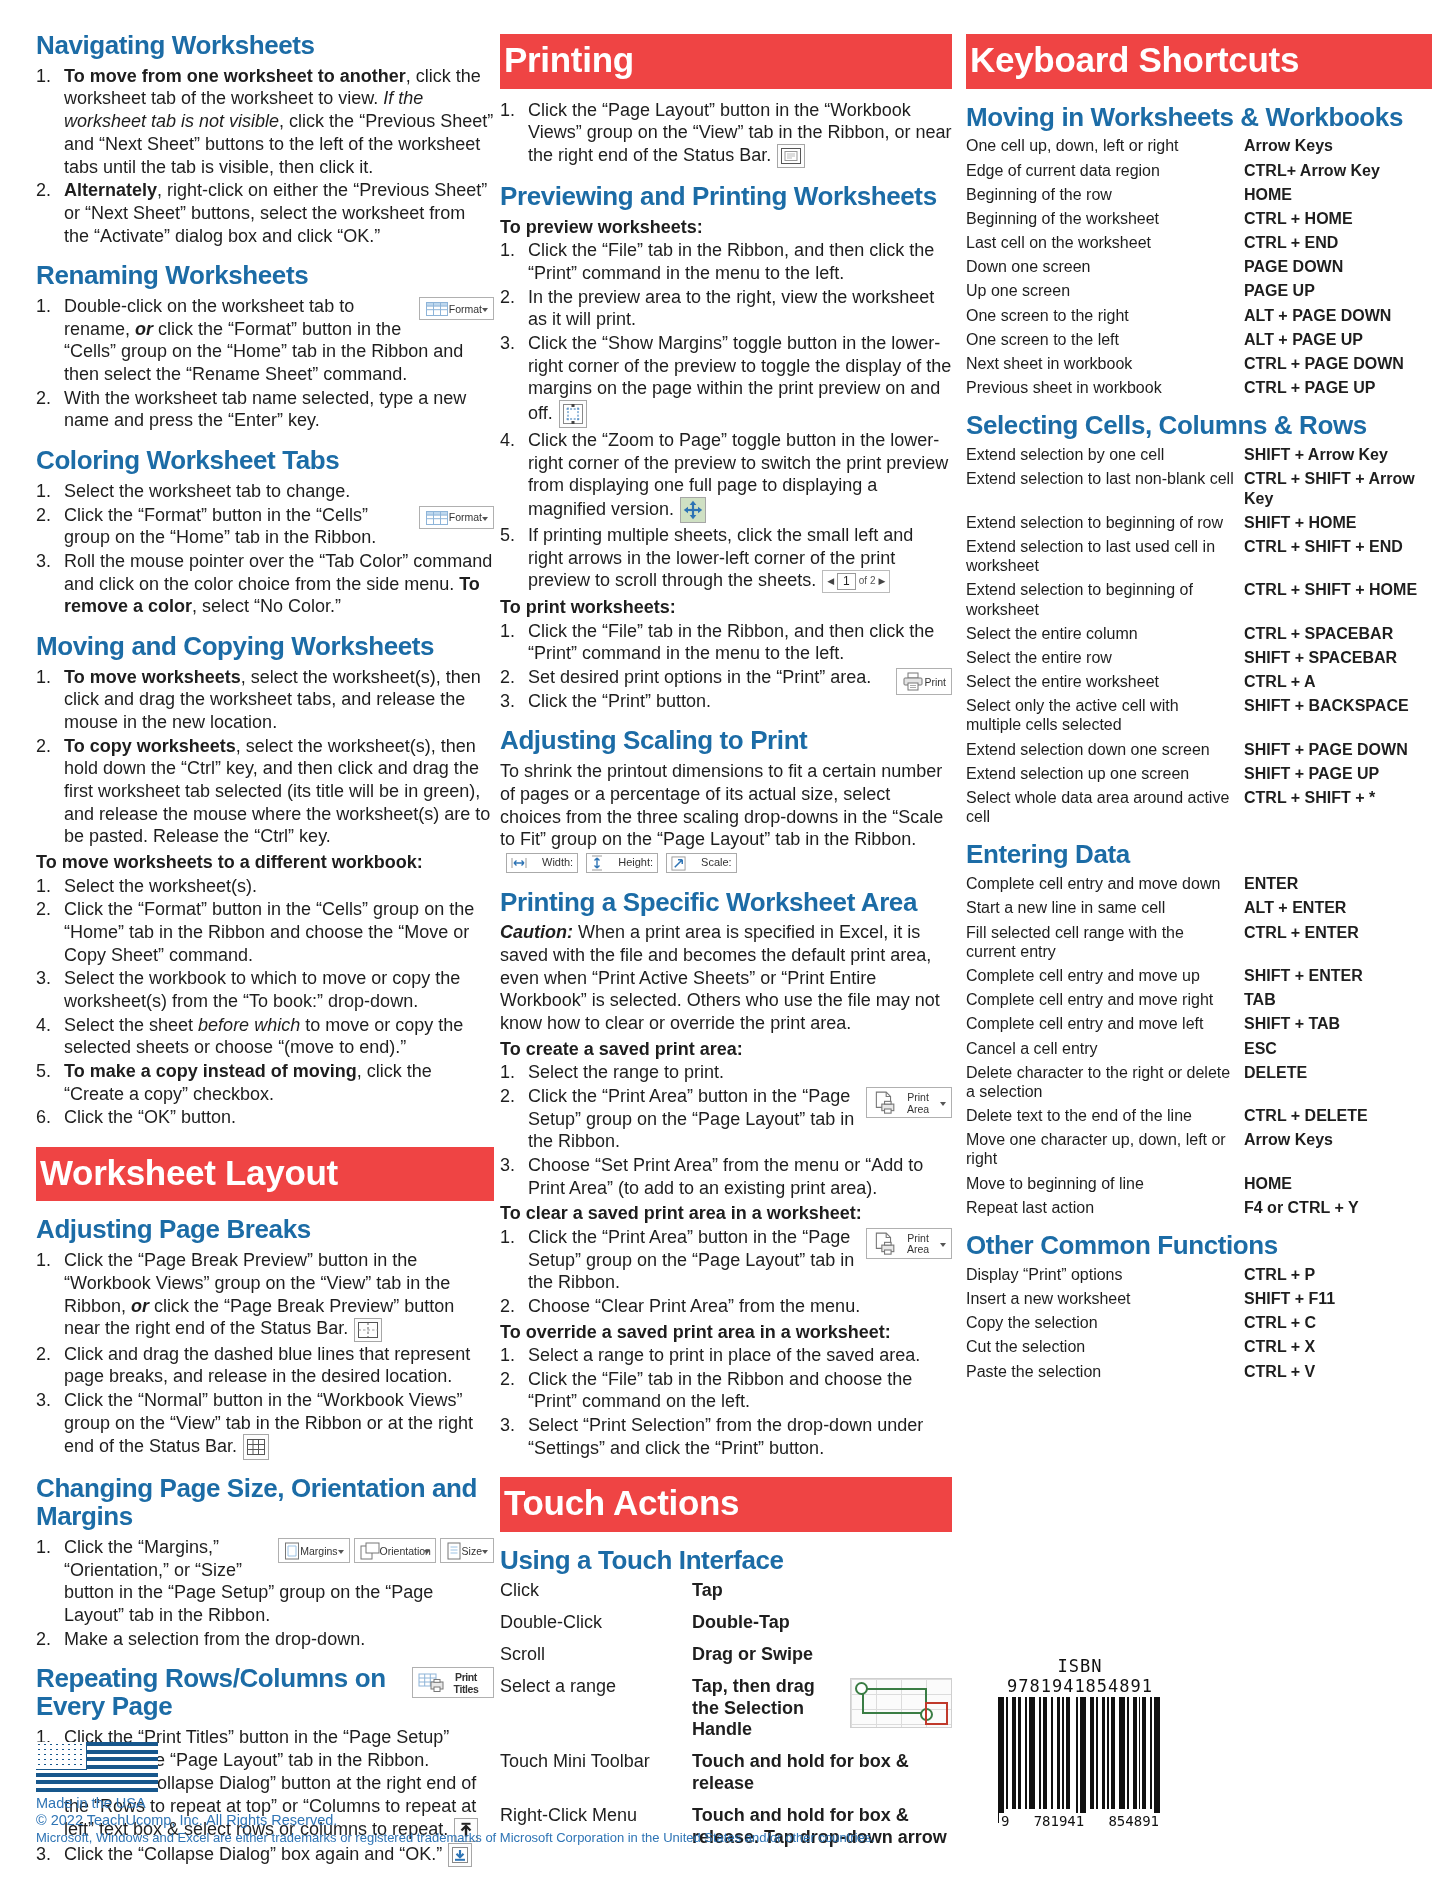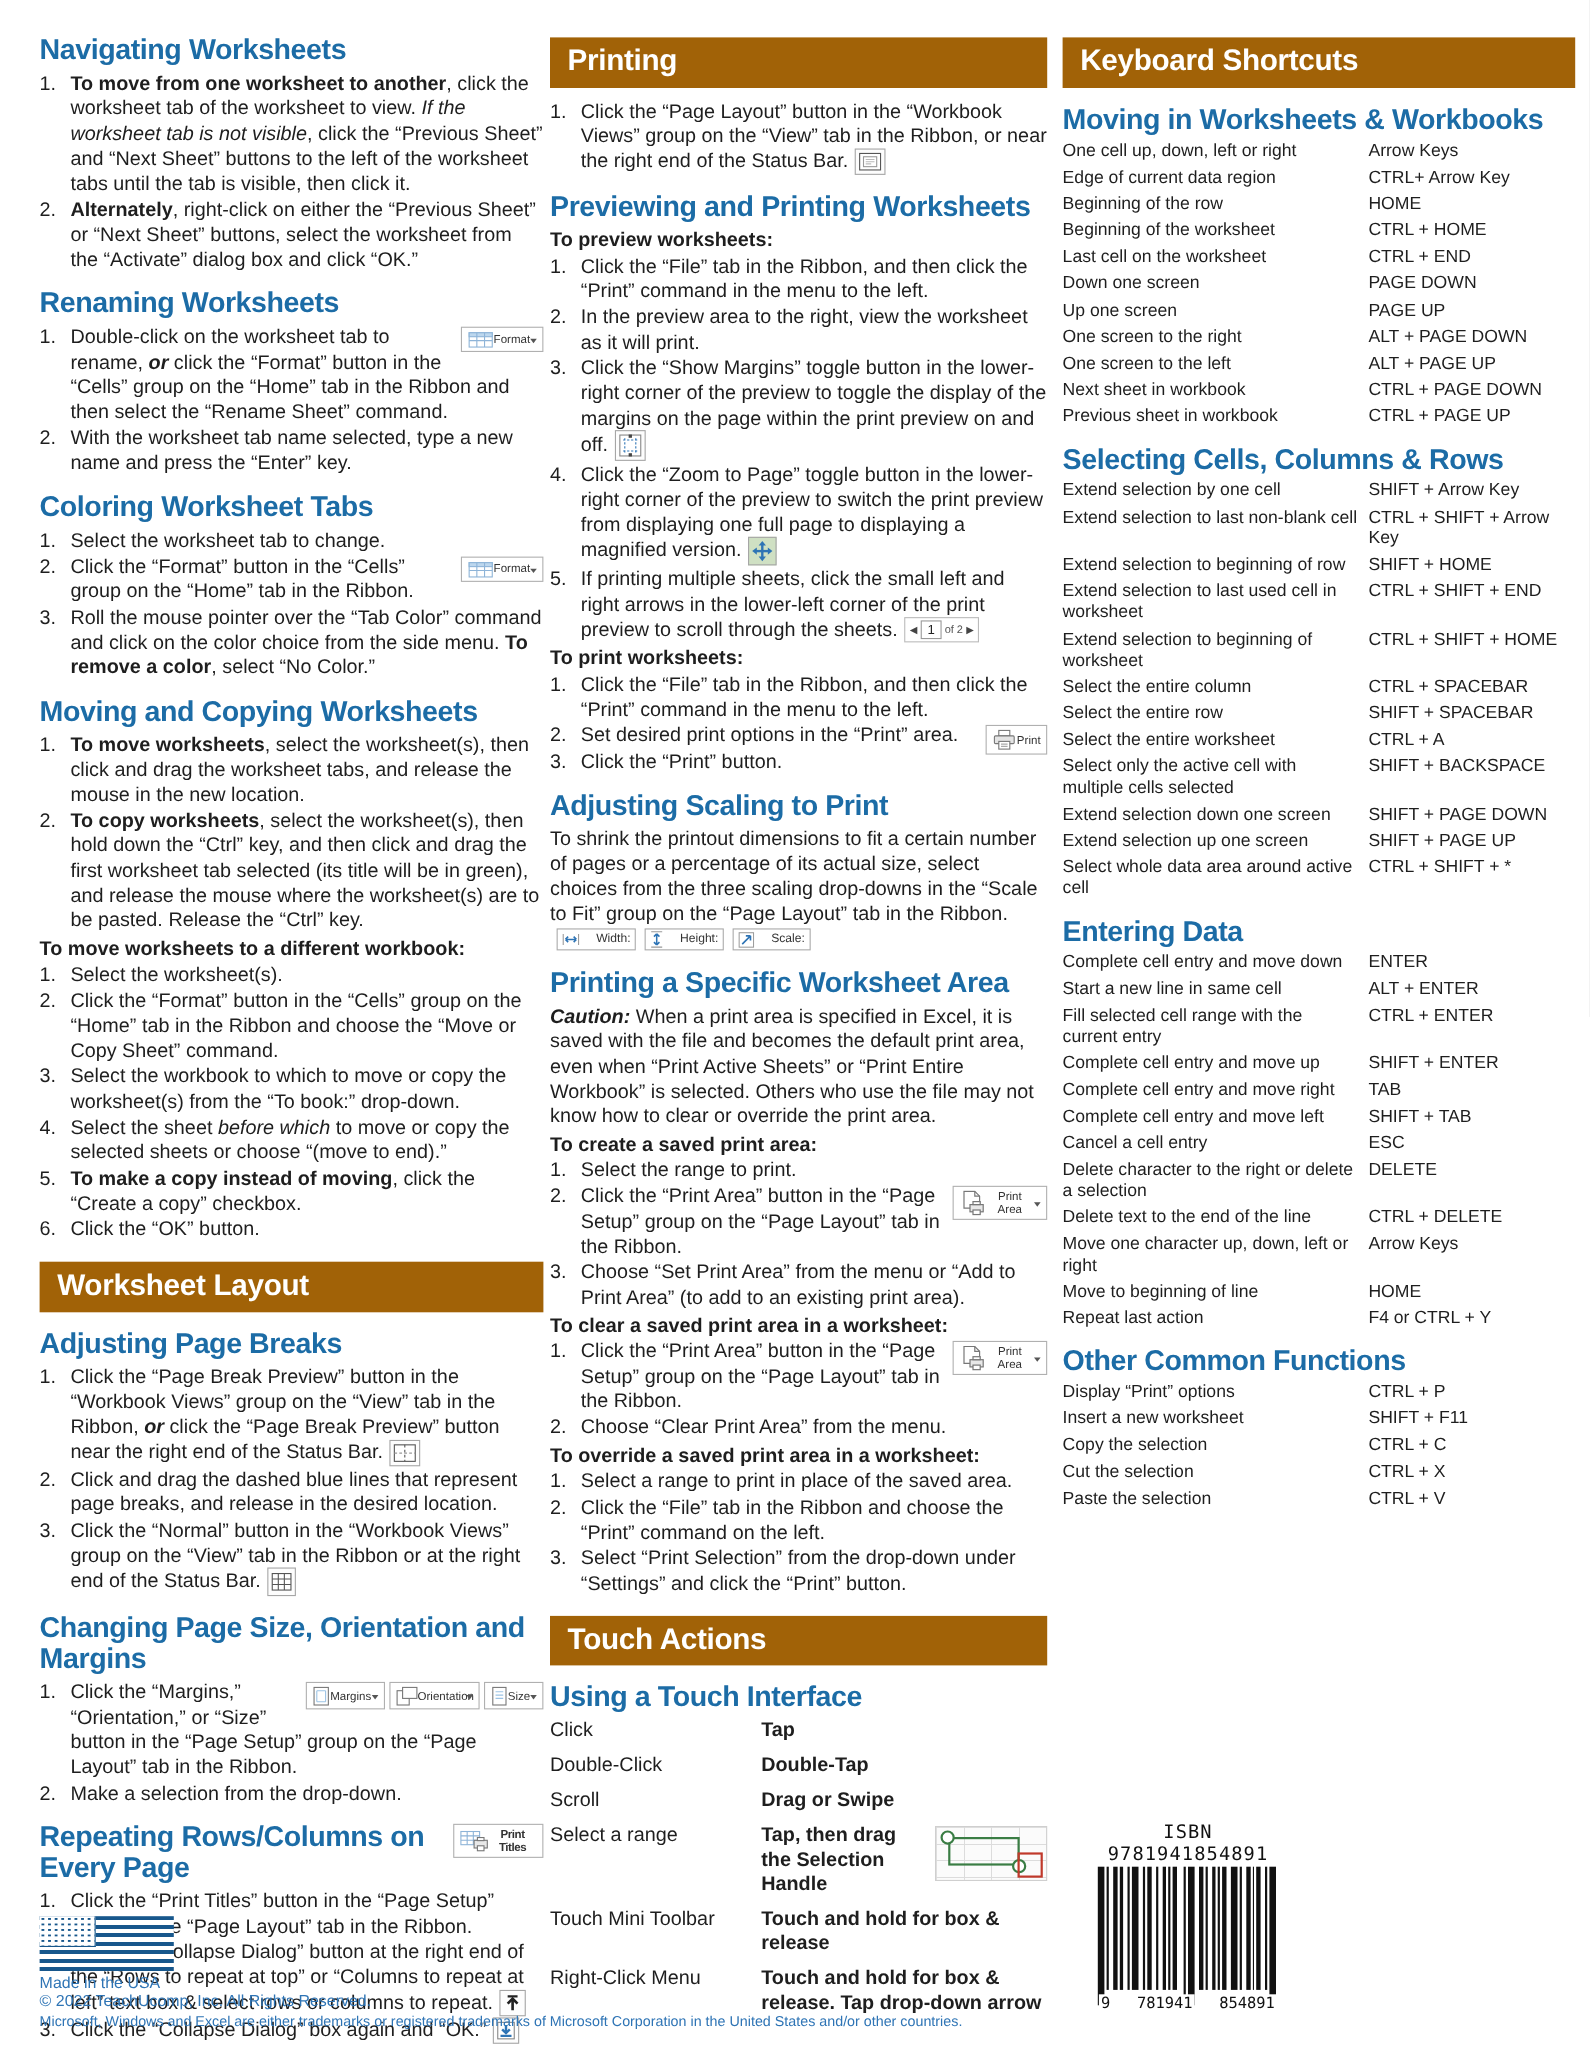--- a/index.html
+++ b/index.html
@@ -3,36 +3,36 @@
 <meta charset="utf-8">
 <style>
   html,body{margin:0;padding:0;background:#e9e9e9}
   #page{position:relative;width:1445px;height:1884px;background:#ffffff;overflow:hidden;
         font-family:"Liberation Sans",sans-serif;color:#1e1e1e}
   .col{position:absolute;top:30px}
   #col-left{left:36px;width:458px}
   #col-mid{left:500px;width:452px}
   #col-right{left:966px;width:466px}
 
-  .banner{background:#a16207;color:#fff;font-weight:700;font-size:27px;line-height:1.1;
-          padding:7px 16px 9px;margin:18px 0 10px;letter-spacing:-0.3px}
+  .banner{background:#ef4444;color:#fff;font-weight:700;font-size:35px;line-height:1.1;
+          padding:7px 4px 9px;margin:18px 0 10px;letter-spacing:-0.3px}
   #col-mid .banner:first-child,#col-right .banner:first-child{margin-top:4px}
   h2.heading{color:#1C6CA6;font-size:26px;font-weight:700;margin:15px 0 5px;line-height:1.07;letter-spacing:-0.4px}
   #col-left h2.heading:first-child{margin-top:2px}
   .subhead{font-weight:700;font-size:18px;margin:3px 0 1px;line-height:1.25}
   .para{font-size:18px;line-height:1.26;margin:1px 0}
   .olist{margin:0}
   .li{position:relative;padding-left:28px;font-size:18px;line-height:1.26;margin-bottom:1px}
   .li .num{position:absolute;left:0;top:0}
   .b{font-weight:700}
   .i{font-style:italic}
 
   
   .kv{display:grid;grid-template-columns:272px 1fr;column-gap:6px;font-size:16px;line-height:1.2;margin-bottom:5px}
-  .kv .v{font-weight:400}
+  .kv .v{font-weight:700}
 
   
   .trow{display:grid;grid-template-columns:192px 1fr;font-size:18px;line-height:1.22;margin-bottom:10px}
   .trow .tg{font-weight:700}
 
   
   .fr{float:right;margin:2px 0 3px 8px}
   .inl{display:inline-block;vertical-align:middle;margin-left:6px}
   .ibox{display:inline-flex;align-items:center;justify-content:center;border:1px solid #a6a6a6;
         background:#fdfdfd;padding:2px;vertical-align:middle}

